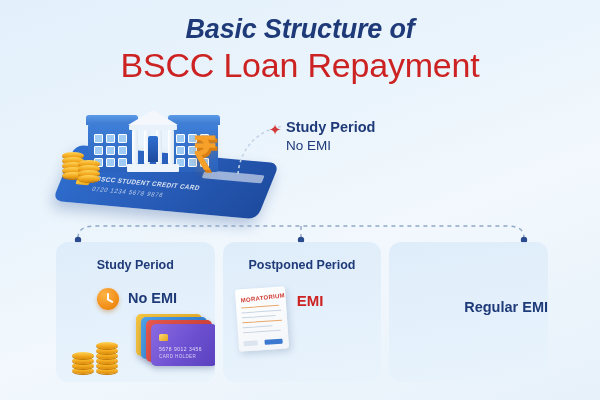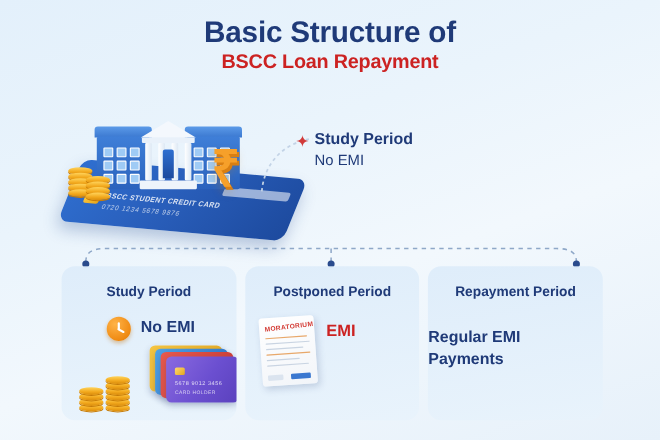--- a/index.html
+++ b/index.html
@@ -18,24 +18,25 @@
     position: absolute;
     top: 14px; left: 0; width: 600px;
     text-align: center;
   }
   .title-line1 {
     font-size: 27px;
     font-weight: bold;
     color: #1f3a78;
     letter-spacing: -0.2px;
     line-height: 1.12;
+    font-style: italic;
   }
   .title-line2 {
-    font-size: 18px;
-    font-weight: bold;
+    font-size: 34px;
+    font-weight: normal;
     color: #cc2222;
     letter-spacing: -0.2px;
     line-height: 1.15;
     margin-top: 2px;
   }
 
   
   .hero {
     position: absolute;
     top: 96px; left: 52px;
@@ -340,21 +341,21 @@
   }
   .p2-post {
     position: absolute; left: 74px; top: 68px;
     font-size: 13.5px; color: #1f3a78;
   }
 
   
   .p3-text {
     position: absolute;
     top: 56px; left: 0; width: 100%;
-    text-align: left;
+    text-align: right;
     font-size: 14.5px;
     font-weight: bold;
     color: #1f3a78;
     line-height: 1.35;
   }
 </style>
 </head>
 <body>
 
 <div class="title-block">
@@ -494,20 +495,18 @@
       <div class="doc-line o" style="top:33px; width:40px;"></div>
       <div class="doc-line" style="top:38px; width:30px;"></div>
       <div class="doc-line" style="top:43px; width:38px;"></div>
       <div class="doc-btn2"></div>
       <div class="doc-btn"></div>
     </div>
     <div class="p2-emi">EMI</div>
   </div>
 
   <div class="panel">
-    <div class="panel-title">Repayment Period</div>
     <div class="p3-text">
       <span>Regular EMI</span><br>
-      <span>Payments</span>
     </div>
   </div>
 
 </div>
 
 </body></html>

